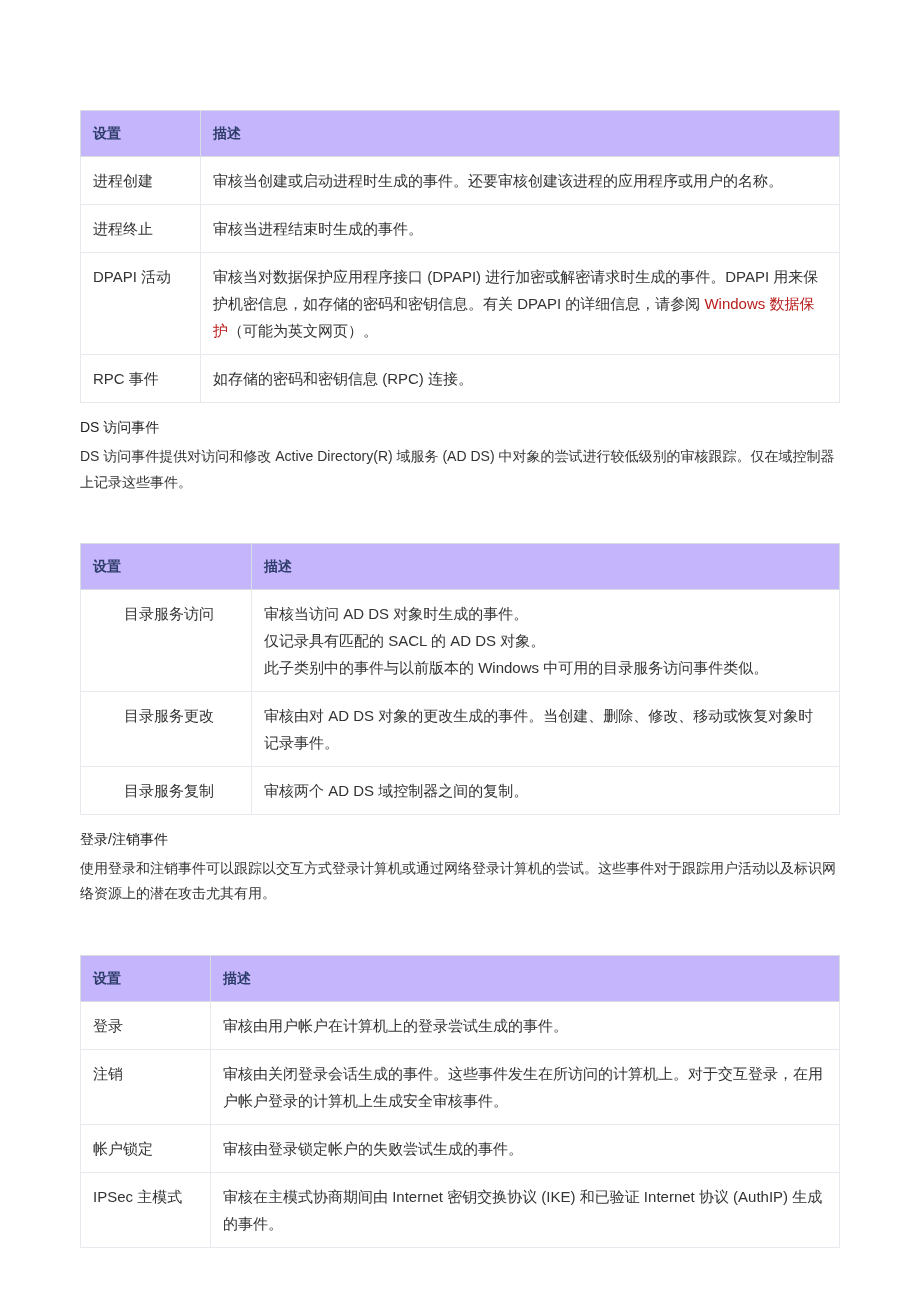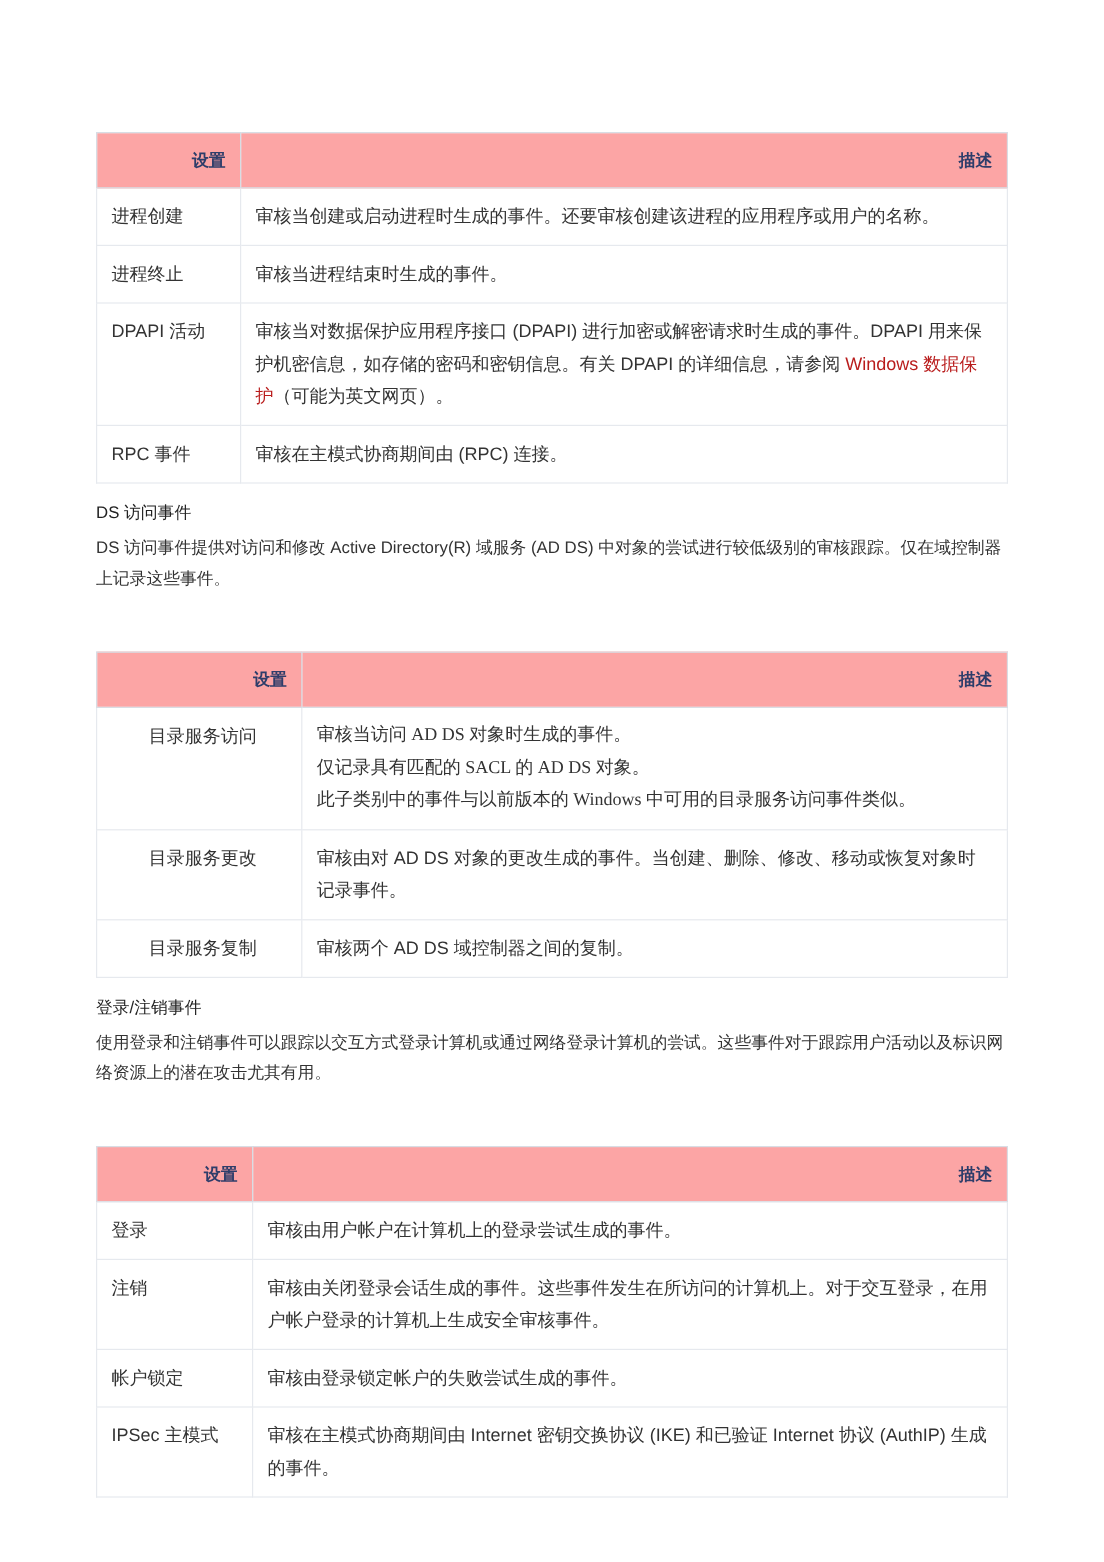--- a/index.html
+++ b/index.html
@@ -18,23 +18,23 @@
   }
   .para {
     margin-bottom: 48px;
   }
   table.info {
     width: 100%;
     border-collapse: collapse;
     margin-bottom: 12px;
   }
   table.info th {
-    background: #fca5a5;
+    background: #c4b5fd;
     color: #2e3d6a;
-    text-align: right;
+    text-align: left;
     font-weight: bold;
     padding: 10px 12px;
     border: 1px solid #d8dde4;
     font-size: 14px;
   }
   table.info td {
     padding: 10px 12px;
     border: 1px solid #e6e9ee;
     vertical-align: top;
     font-size: 15px;
@@ -52,21 +52,21 @@
     margin: 4px 0 4px 0;
     font-size: 14px;
   }
   .section-desc {
     margin-bottom: 48px;
   }
   a.link {
     color: #b91c1c;
     text-decoration: none;
   }
-  .cell-line { display:block;font-family:Liberation Serif, serif; }
+  .cell-line { display:block; }
 </style>
 </head>
 <body>
 
 <div class="page">
 
 
   <table class="info t1">
     <thead>
       <tr>
@@ -84,21 +84,21 @@
         <td>审核当进程结束时生成的事件。</td>
       </tr>
       <tr>
         <td class="col-setting">DPAPI 活动</td>
         <td>
           <span>审核当对数据保护应用程序接口 (DPAPI) 进行加密或解密请求时生成的事件。DPAPI 用来保护机密信息，如存储的密码和密钥信息。有关 DPAPI 的详细信息，请参阅 </span><a href="#" class="link">Windows 数据保护</a><span>（可能为英文网页）。</span>
         </td>
       </tr>
       <tr>
         <td class="col-setting">RPC 事件</td>
-        <td>审核在主模式协商期间由 (RPC) 连接。</td>
+        <td>如存储的密码和密钥信息 (RPC) 连接。</td>
       </tr>
     </tbody>
   </table>
 
   <div class="section-title">DS 访问事件</div>
   <div class="section-desc">DS 访问事件提供对访问和修改 Active Directory(R) 域服务 (AD DS) 中对象的尝试进行较低级别的审核跟踪。仅在域控制器上记录这些事件。</div>
 
   <table class="info t2">
     <thead>
       <tr>

